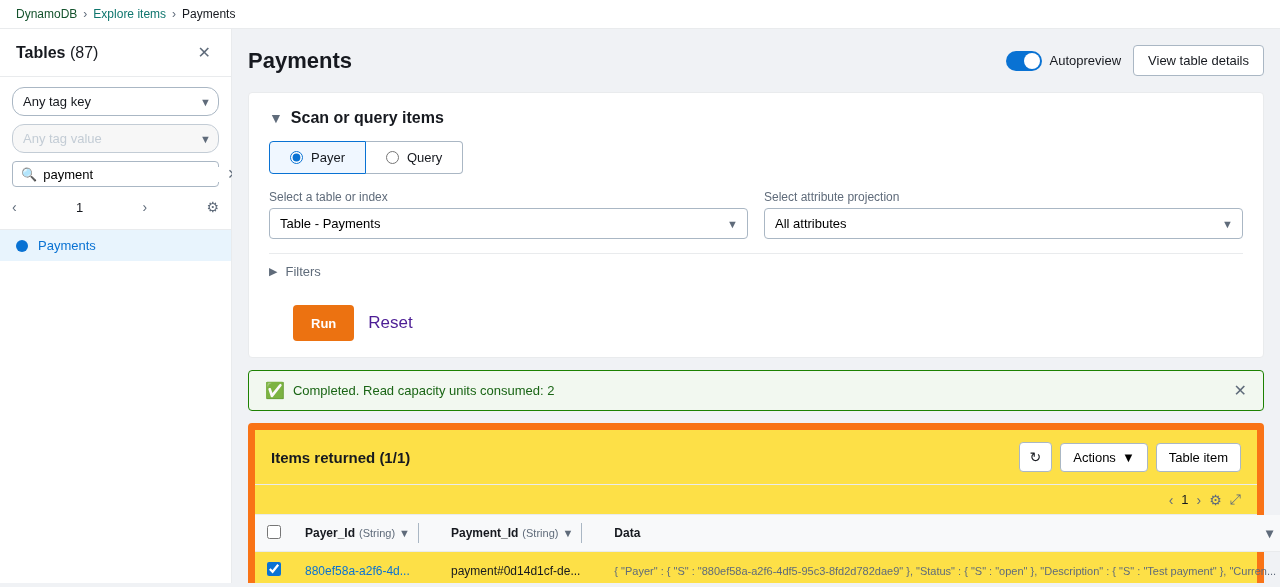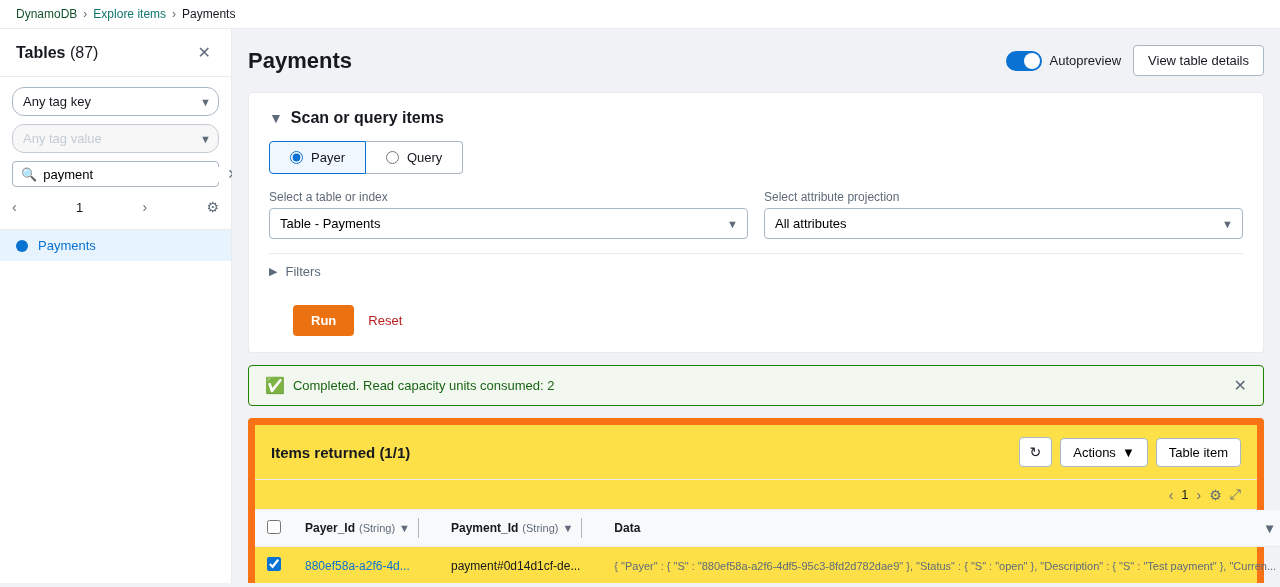--- a/index.html
+++ b/index.html
@@ -62,21 +62,21 @@
     .form-label { font-size: 12px; color: #5f6b7a; margin-bottom: 4px; }
     .form-select { width: 100%; padding: 7px 28px 7px 10px; border: 1px solid #aab7c4; border-radius: 4px; appearance: none; background: #fff; font-size: 13px; cursor: pointer; }
     .select-container { position: relative; }
     .select-container .arrow { position: absolute; right: 10px; top: 50%; transform: translateY(-50%); pointer-events: none; color: #5f6b7a; font-size: 11px; }
 
     .filters-section { display: flex; align-items: center; gap: 8px; padding: 10px 0; cursor: pointer; color: #5f6b7a; font-size: 13px; border-top: 1px solid #e9ebed; margin-top: 4px; }
     .filters-caret { font-size: 11px; }
 
     .btn-row { display: flex; gap: 10px; margin-top: 16px; margin-left: 24px; }
     .btn-run { background: #ec7211; color: #fff; border: none; border-radius: 4px; padding: 8px 18px; font-size: 13px; font-weight: 600; cursor: pointer; }
-    .btn-reset { background: none; border: none; color: #b91c1c; font-size: 13px; cursor: pointer; padding: 8px 4px; }
+    .btn-reset { background: none; border: none; color: #4c1d95; font-size: 17px; cursor: pointer; padding: 8px 4px; }
 
     
     .status-banner { display: flex; align-items: center; justify-content: space-between; padding: 10px 16px; border: 1px solid #1d8102; border-radius: 4px; background: #f2f8f0; margin-bottom: 12px; }
     .status-left { display: flex; align-items: center; gap: 8px; font-size: 13px; color: #1a6515; }
     .status-icon { color: #1d8102; font-size: 16px; }
     .status-close { background: none; border: none; cursor: pointer; color: #5f6b7a; font-size: 16px; }
 
     
     .results-card { background: #fde047; border-radius: 4px; border: 7px solid #f97316; }
     .results-header { display: flex; align-items: center; justify-content: space-between; padding: 12px 16px; border-bottom: 1px solid #e9ebed; }

